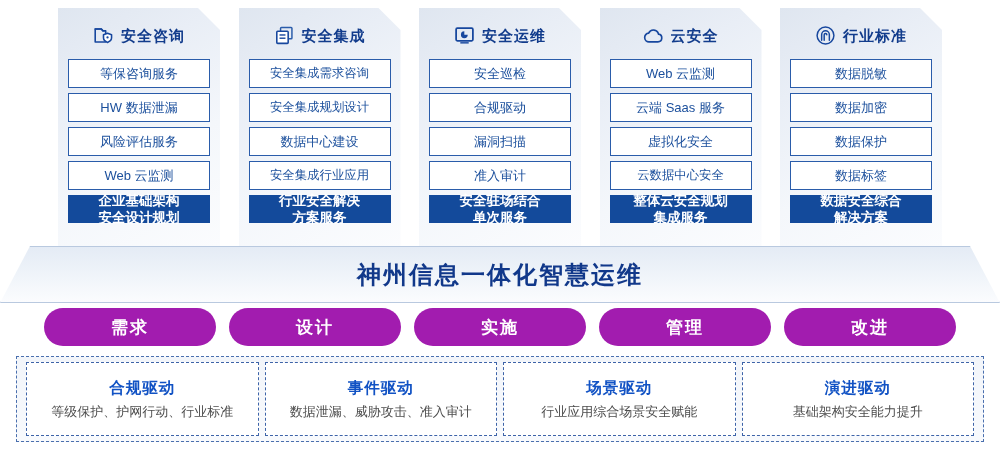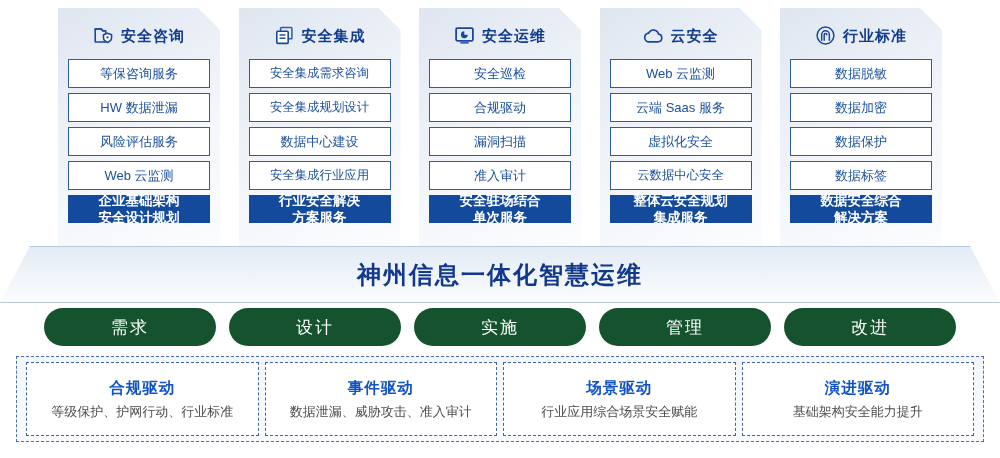--- a/index.html
+++ b/index.html
@@ -70,23 +70,23 @@
   }
 
   
   .pills{
     position:absolute;left:0;top:308px;width:1000px;height:40px;
     display:flex;justify-content:space-between;padding:0 44px;
     box-sizing:border-box;
   }
   .pill{
     width:172px;height:38px;border-radius:19px;
-    background:#14532d;
+    background:#a21caf;
     display:flex;align-items:center;justify-content:center;
-    color:#ffffff;font-size:17px;font-weight:normal;letter-spacing:2px;
+    color:#ffffff;font-size:17px;font-weight:bold;letter-spacing:2px;
   }
 
   
   .bottom{
     position:absolute;left:16px;top:356px;width:968px;height:86px;
     border:1.5px dashed #4a6fae;
     background:linear-gradient(180deg,#f2f5fa 0%,#f8fafd 100%);
     box-sizing:border-box;
     display:flex;align-items:center;justify-content:space-between;
     padding:5px 6px;

